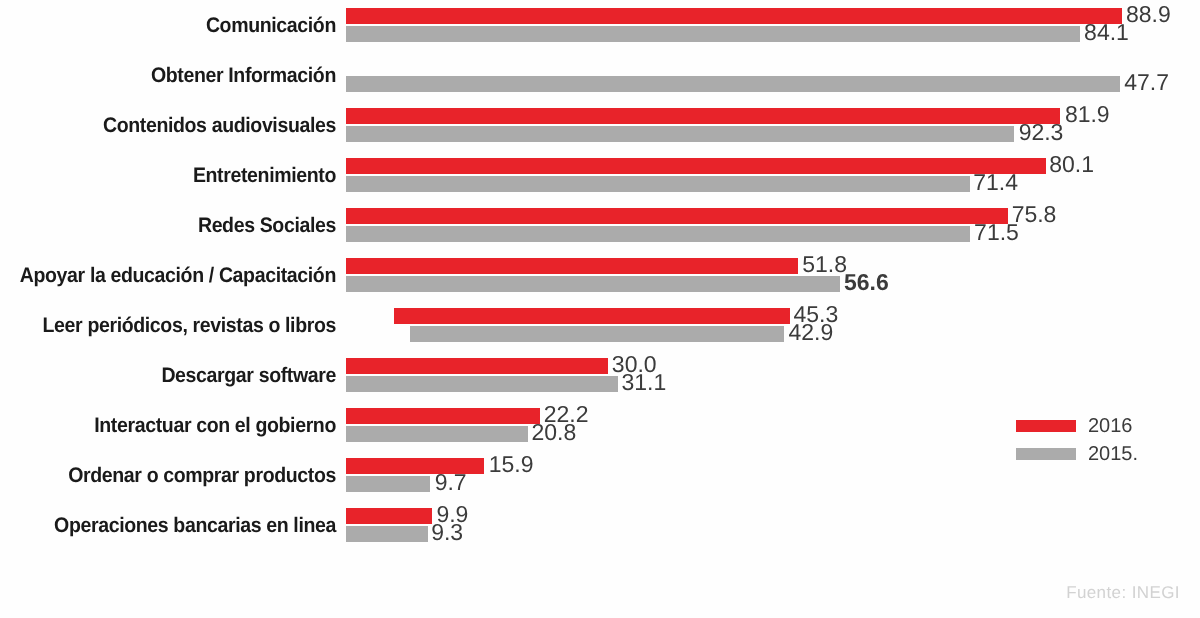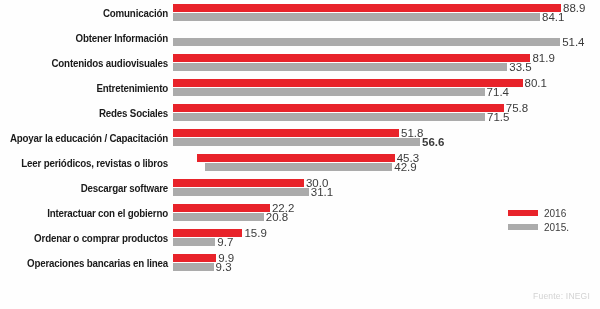--- a/index.html
+++ b/index.html
@@ -115,32 +115,32 @@
         </div>
         <div class="bar-track secondary" style="width: 367.051px;">
           <div class="bar secondary"></div>
           <span class="bar-value">84.1</span>
         </div>
       </div>
       <div class="bar-row" style="top: 26px;">
         <div class="row-label">Obtener Información</div>
         <div class="bar-track secondary" style="width: 387.127px;">
           <div class="bar secondary"></div>
-          <span class="bar-value">51.4</span>
+          <span class="bar-value">47.7</span>
         </div>
       </div>
       <div class="bar-row" style="top: 51px;">
         <div class="row-label">Contenidos audiovisuales</div>
         <div class="bar-track primary" style="width: 357.449px;">
           <div class="bar primary"></div>
           <span class="bar-value">81.9</span>
         </div>
         <div class="bar-track secondary" style="width: 334.317px;">
           <div class="bar secondary"></div>
-          <span class="bar-value">33.5</span>
+          <span class="bar-value">92.3</span>
         </div>
       </div>
       <div class="bar-row" style="top: 76px;">
         <div class="row-label">Entretenimiento</div>
         <div class="bar-track primary" style="width: 349.593px;">
           <div class="bar primary"></div>
           <span class="bar-value">80.1</span>
         </div>
         <div class="bar-track secondary" style="width: 311.622px;">
           <div class="bar secondary"></div>

